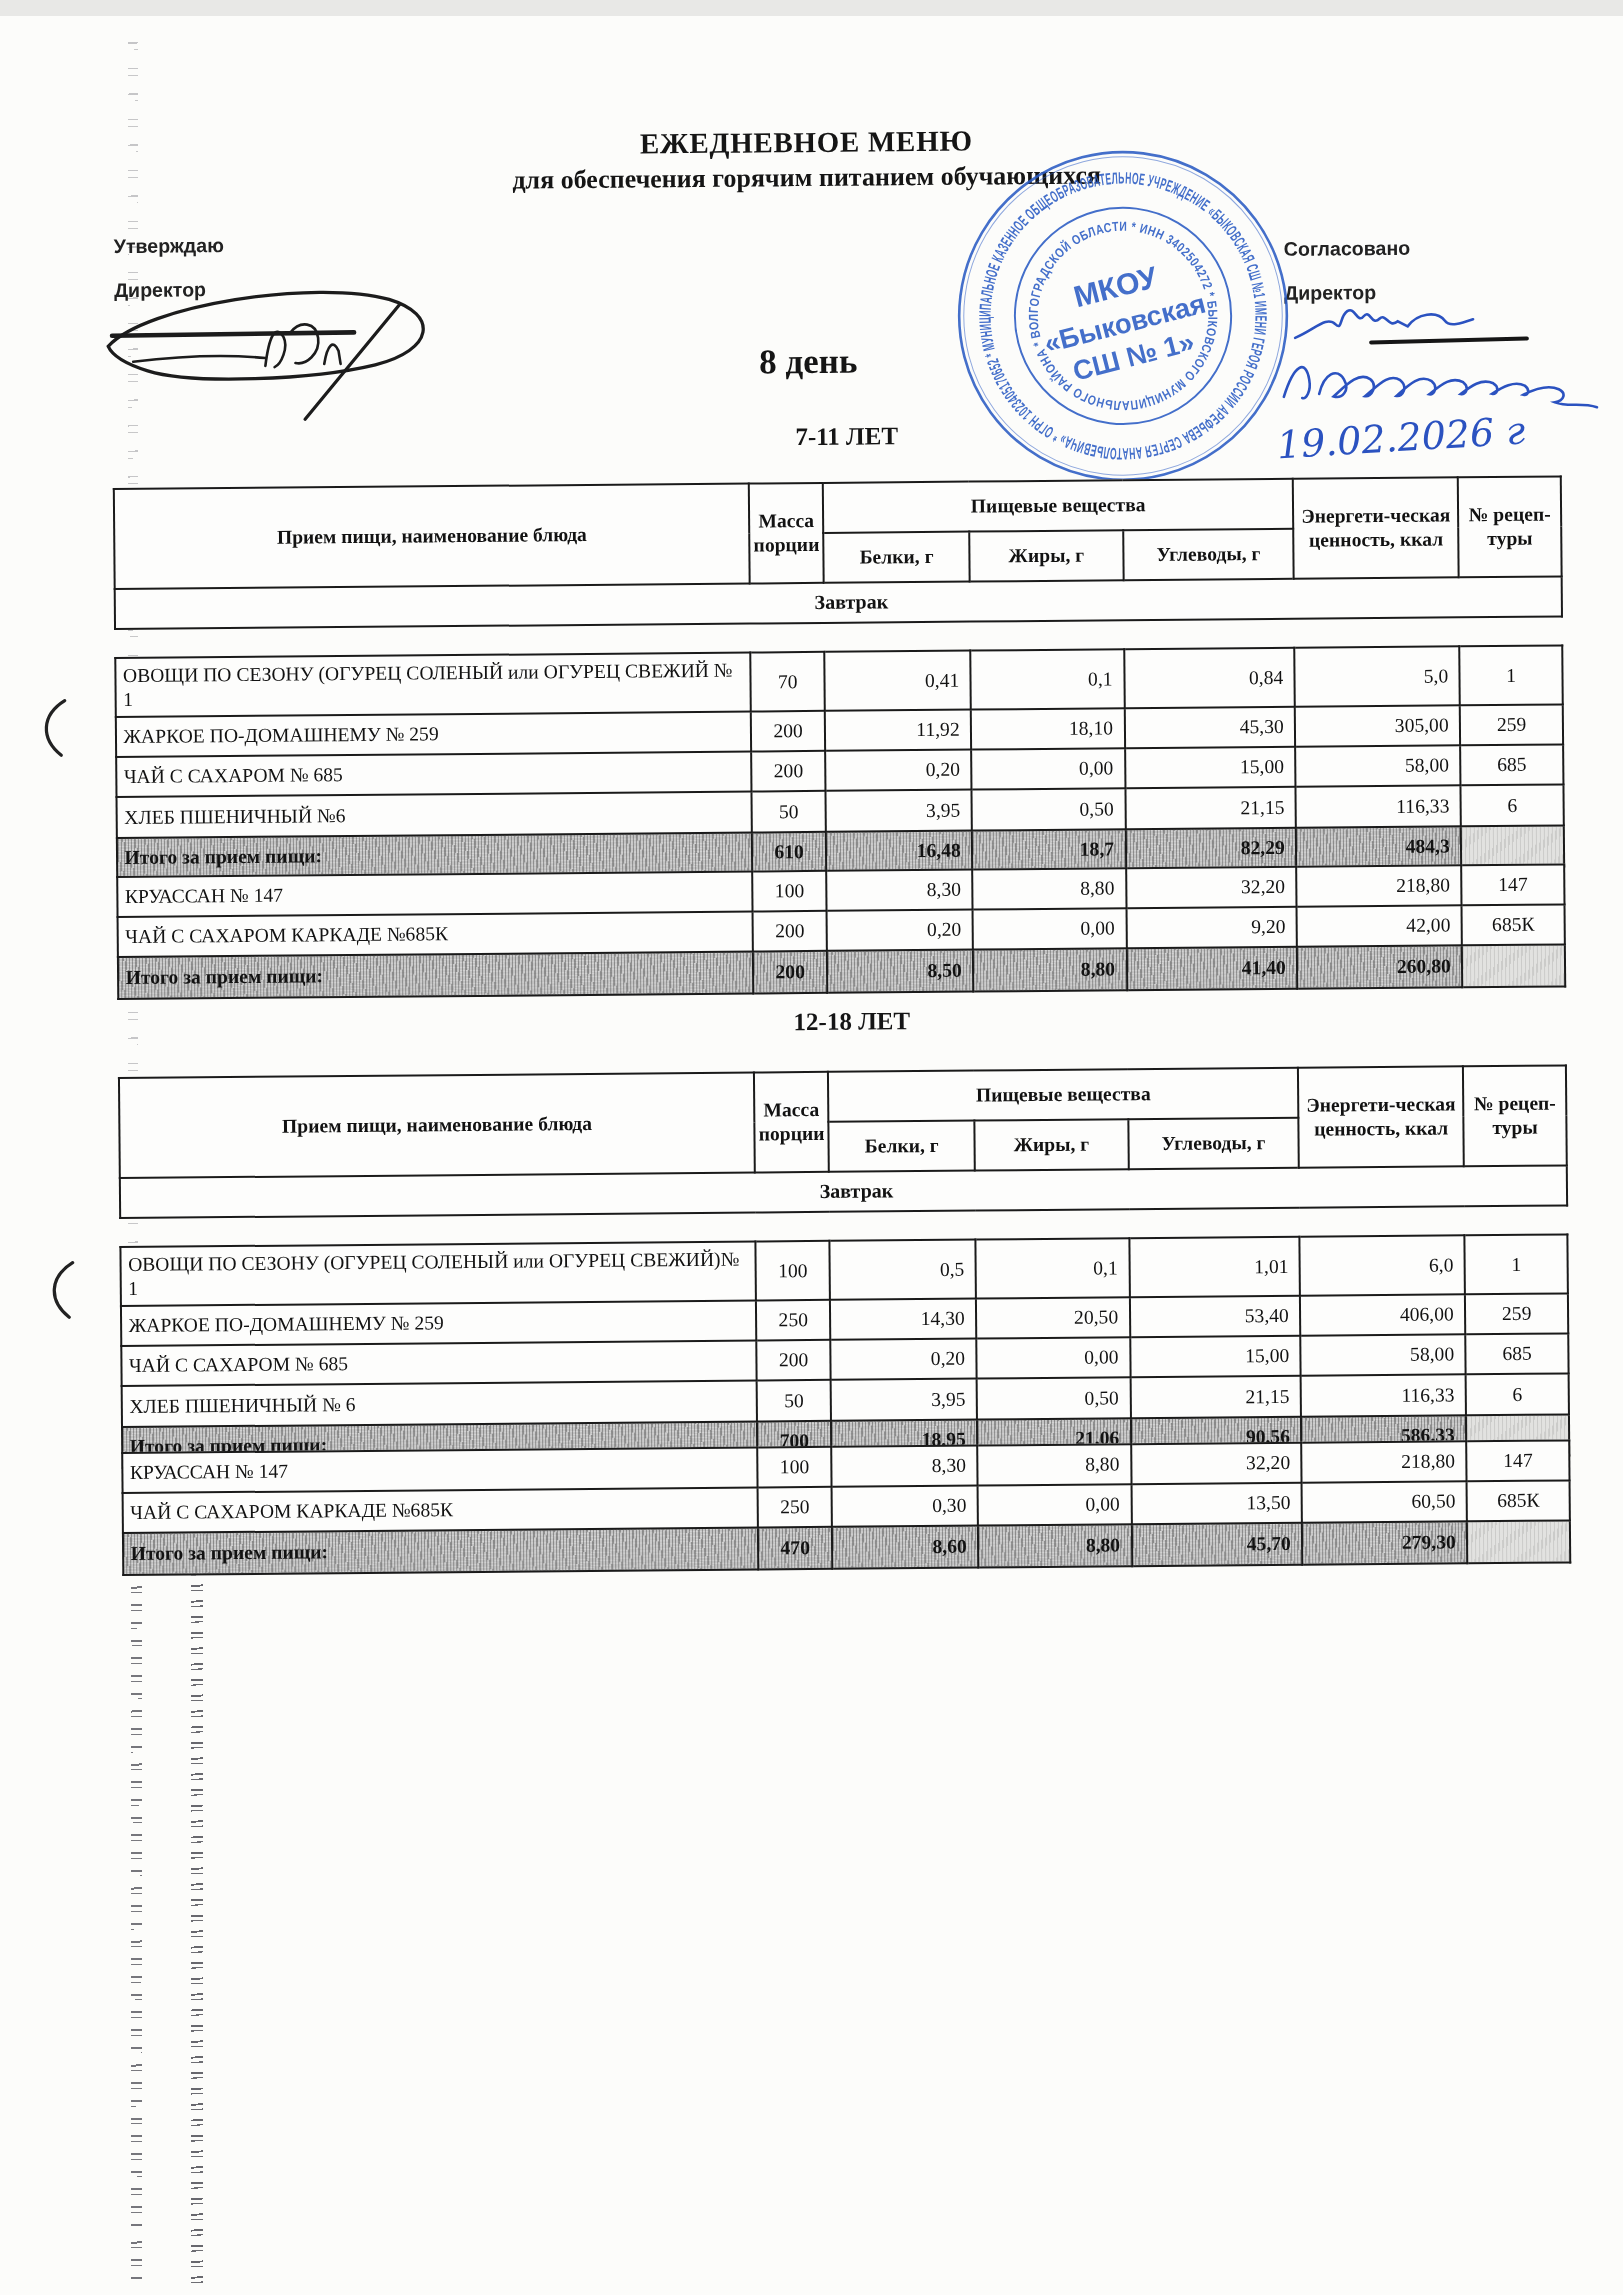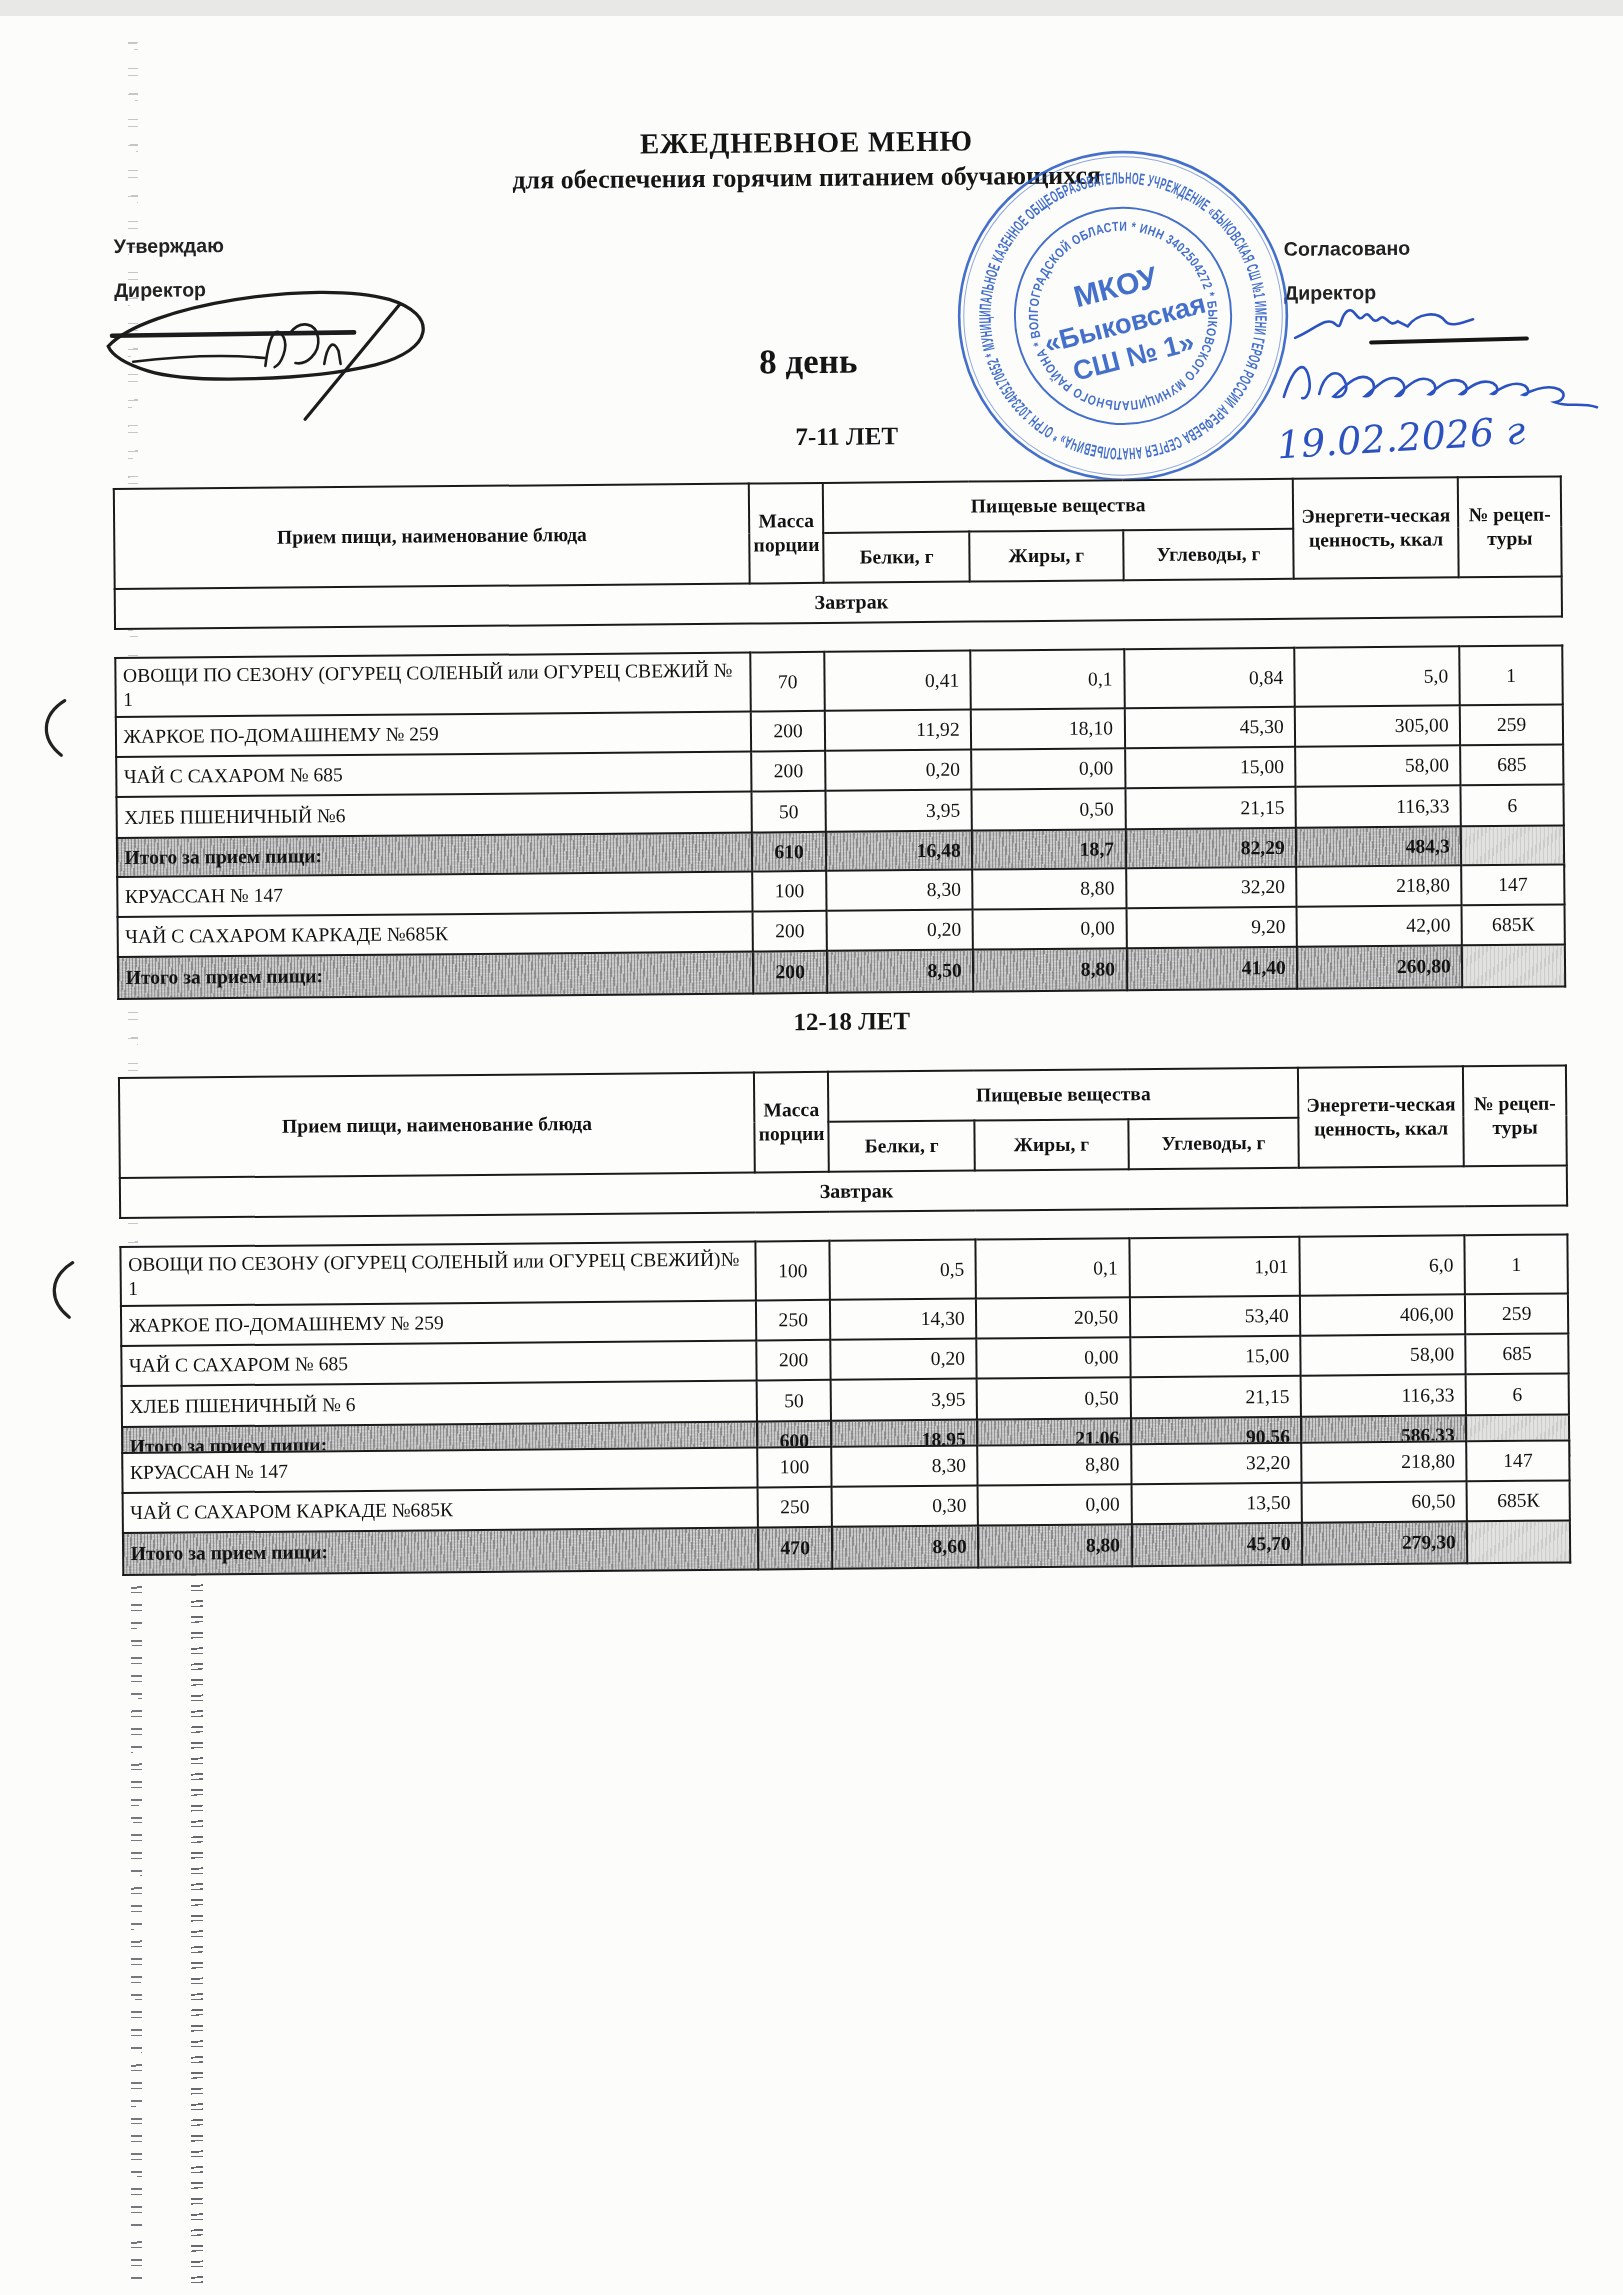--- a/index.html
+++ b/index.html
@@ -373,21 +373,21 @@
               <td class="c-num">3,95</td>
               <td class="c-num">0,50</td>
               <td class="c-num">21,15</td>
               <td class="c-num">116,33</td>
               <td class="c-recipe">6</td>
             </tr>
           </tbody>
         <tfoot>
           <tr class="row-total">
             <td class="c-name">Итого за прием пищи:</td>
-            <td class="c-mass">600</td>
+            <td class="c-mass">700</td>
             <td class="c-num">18,95</td>
             <td class="c-num">21,06</td>
             <td class="c-num">90,56</td>
             <td class="c-num">586,33</td>
             <td class="c-recipe"></td>
           </tr>
         </tfoot>
       </table>
     </div>
 

